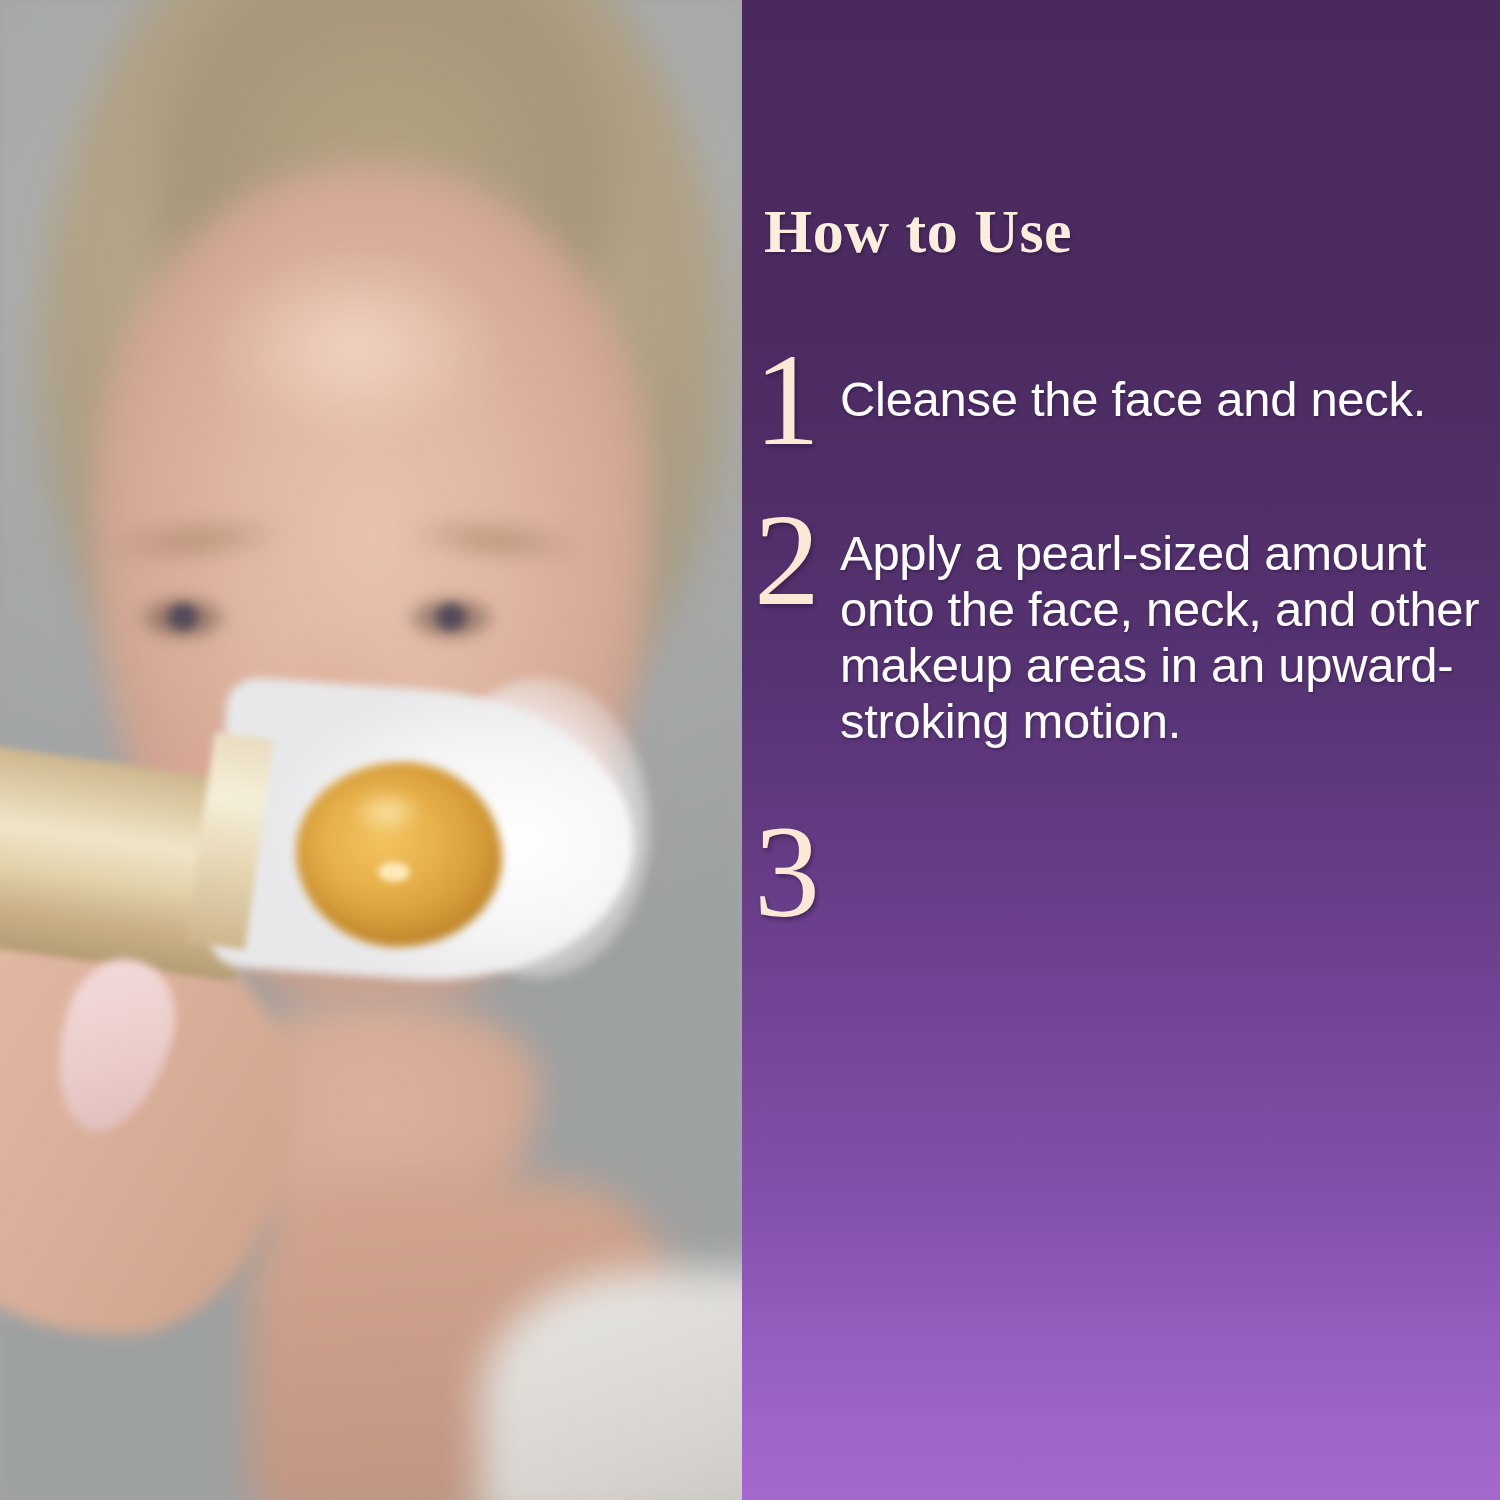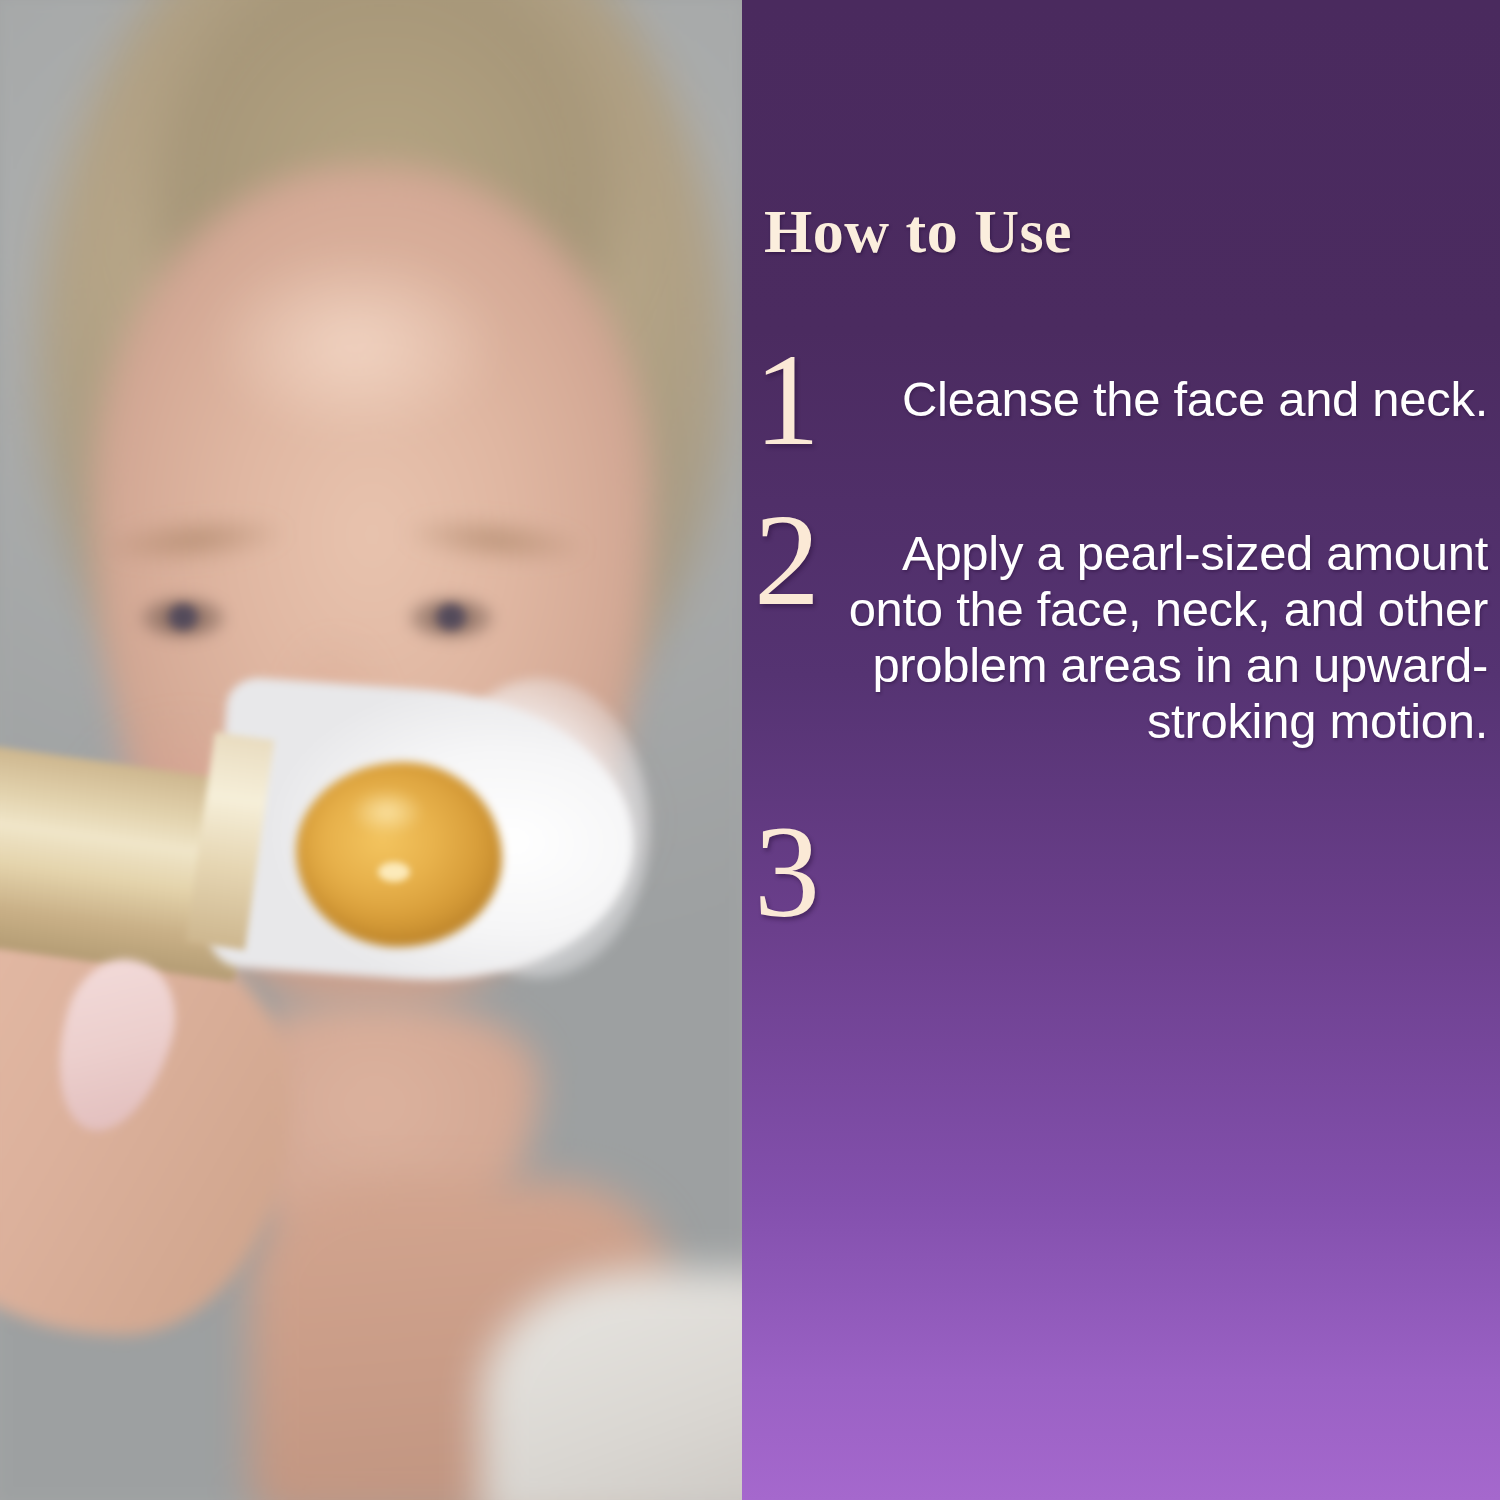--- a/index.html
+++ b/index.html
@@ -267,21 +267,20 @@
   .step-text {
     flex:1 1 auto;
     font-family:"Liberation Sans", sans-serif;
     font-weight:400;
     font-size:49px;
     line-height:1.14;
     color:#ffffff;
     letter-spacing:-0.3px;
     text-shadow:1px 2px 3px rgba(45,18,62,0.45);
     padding-top:6px;
-    text-align:right;
   }
   .step-1 .step-text { padding-top:12px; }
 </style>
 </head>
 <body>
 
 <div class="canvas">
 
   <div class="photo-panel">
     <div class="wall"></div>
@@ -321,21 +320,21 @@
 
     <div class="steps">
 
       <div class="step step-1">
         <div class="step-num">1</div>
         <div class="step-text">Cleanse the face and neck.</div>
       </div>
 
       <div class="step step-2">
         <div class="step-num">2</div>
-        <div class="step-text">Apply a pearl-sized amount onto the face, neck, and other problem areas in an upward-stroking motion.</div>
+        <div class="step-text">Apply a pearl-sized amount onto the face, neck, and other makeup areas in an upward-stroking motion.</div>
       </div>
 
       <div class="step step-3">
         <div class="step-num">3</div>
       </div>
 
     </div>
   </div>
 
 </div>

